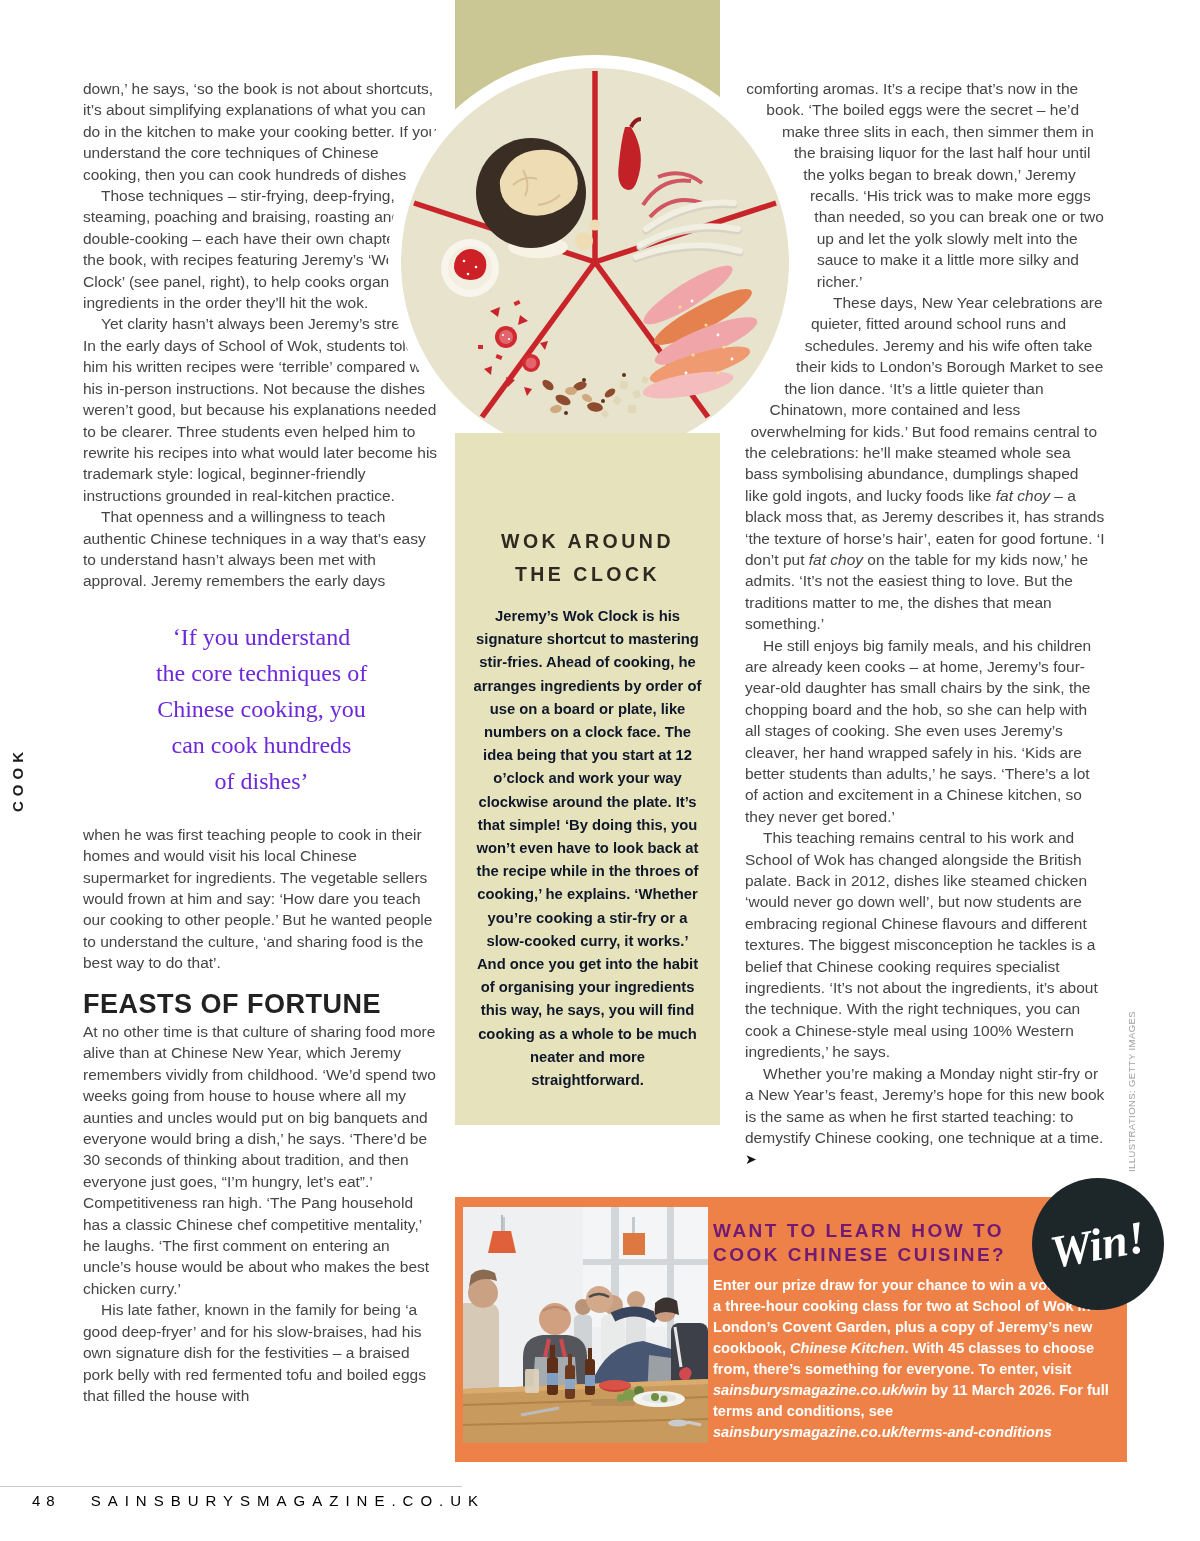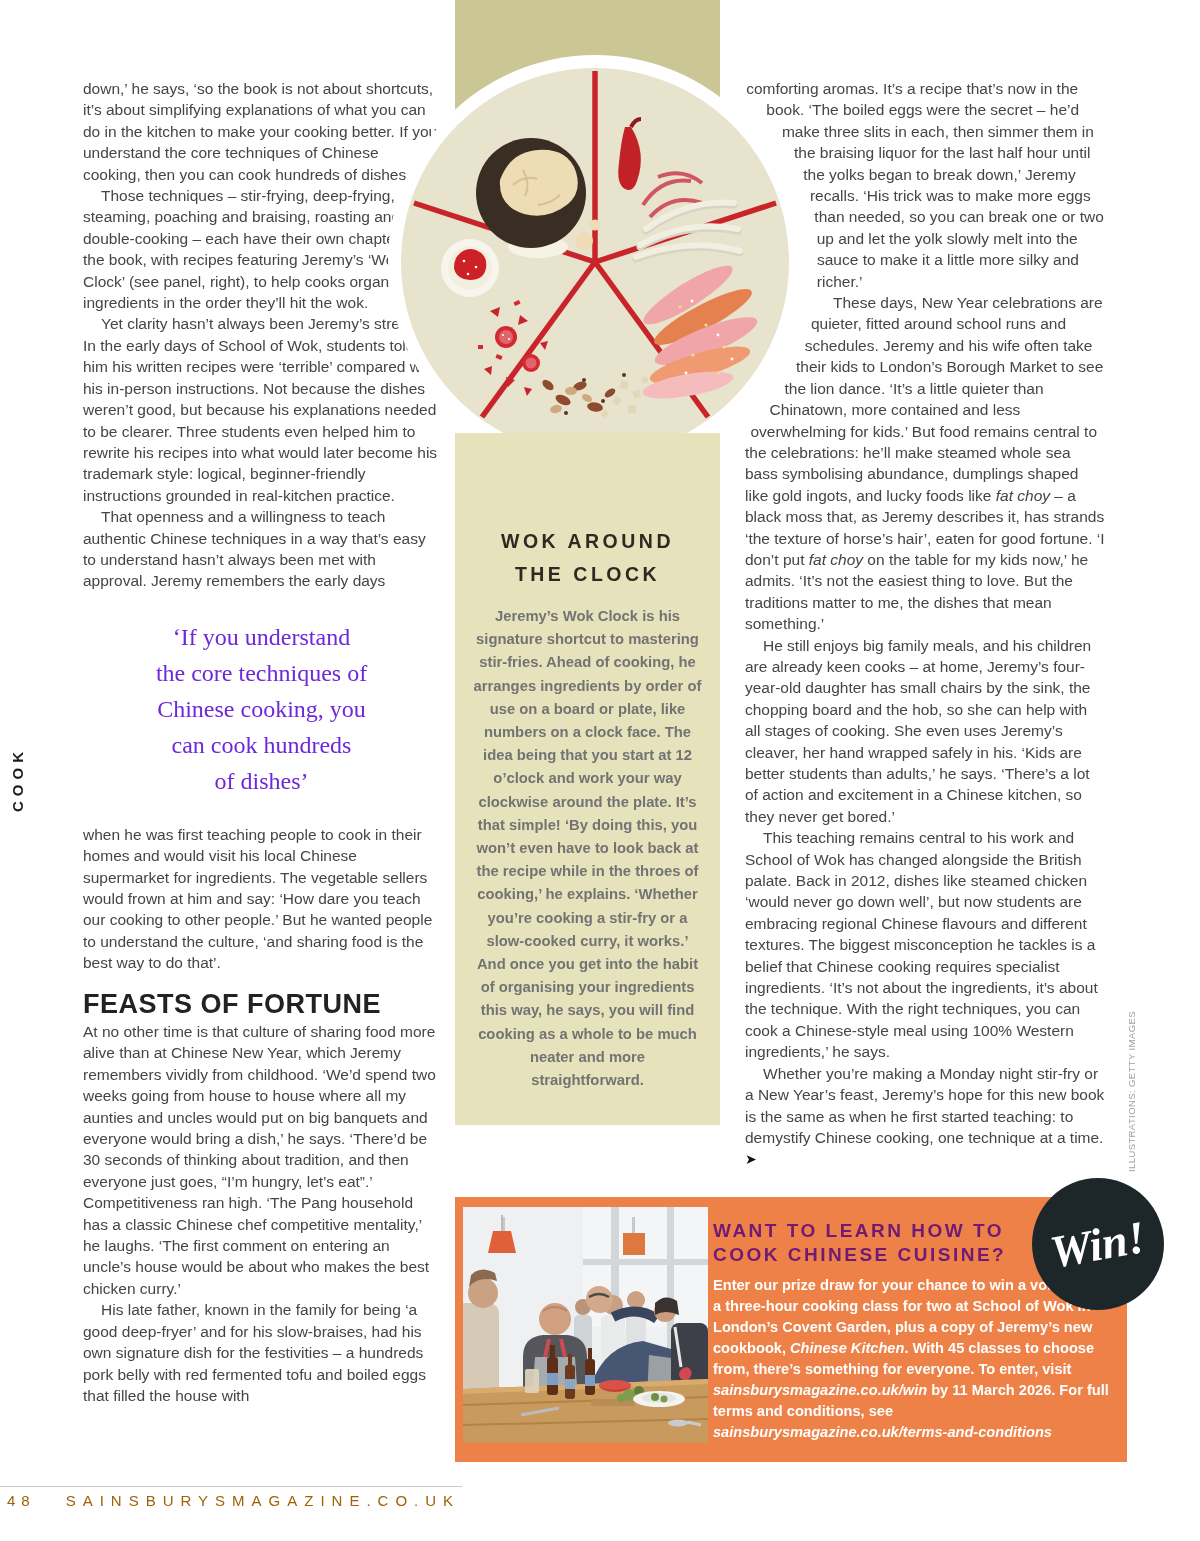--- a/index.html
+++ b/index.html
@@ -20,40 +20,40 @@
   .para .arrow{color:#111;font-size:14px;letter-spacing:0;}
   .pull-quote{font-family:"Liberation Serif","DejaVu Serif",serif;font-size:24px;line-height:36px;
               color:#6d28d9;text-align:center;margin:27px 0 25px 0;}
   .sec-head{font-size:27px;font-weight:bold;color:#222;letter-spacing:.5px;margin:20px 0 6px 0;}
   .circle-spacer{float:left;width:72px;height:410px;shape-outside:circle(222px at -150px 184px);}
   
   .panel-band{position:absolute;left:455px;top:0;width:265px;height:166px;background:var(--panel-band);}
   .wok-panel{position:absolute;left:455px;top:433px;width:265px;min-height:692px;background:var(--panel-bg);
              z-index:3;padding:92px 18px 30px 18px;text-align:center;}
   .wok-title{font-size:19.5px;font-weight:bold;letter-spacing:3.5px;line-height:33px;color:#2e2a21;margin-bottom:14px;}
-  .wok-body{font-size:14.8px;font-weight:bold;line-height:23.2px;color:#737373;}
+  .wok-body{font-size:14.8px;font-weight:bold;line-height:23.2px;color:#0f172a;}
   .wok-clock{position:absolute;left:388px;top:55px;width:414px;height:414px;z-index:2;}
   
   .promo{position:absolute;left:455px;top:1197px;width:672px;height:265px;background:var(--promo-orange);z-index:1;}
   .promo-photo{position:absolute;left:8px;top:10px;width:245px;height:236px;overflow:hidden;}
   .promo-text{position:absolute;left:258px;top:22px;right:14px;color:#fff;}
   .promo-headline{font-size:19px;font-weight:bold;letter-spacing:2.5px;line-height:24px;color:#701a75;}
   .promo-body{margin-top:8px;font-size:14.6px;font-weight:bold;line-height:21px;color:#fff;}
   .promo-body .it{font-style:italic;margin-top:17px;}
   .win-badge{position:absolute;left:1032px;top:1178px;width:132px;height:132px;border-radius:50%;
              background:var(--badge-bg);z-index:4;display:flex;align-items:center;justify-content:center;}
   .win-badge span{font-family:"Liberation Serif","DejaVu Serif",serif;font-style:italic;font-weight:bold;
                   font-size:46px;color:#fff;transform:rotate(-10deg);}
   
   .vert{position:absolute;transform:rotate(-90deg);transform-origin:left top;white-space:nowrap;}
   .cook-label{left:9px;top:812px;font-size:15px;font-weight:bold;letter-spacing:5px;color:#1c1c1c;}
   .credit{left:1126px;top:1172px;font-size:9.5px;letter-spacing:.4px;color:#a0a0a0;}
   .footer-rule{position:absolute;left:0;top:1486px;width:462px;height:1px;background:#c9c9c9;}
-  .footer{position:absolute;left:7px;top:1492px;display:flex;gap:30px;align-items:baseline;
-          font-size:15px;color:#a16207;}
+  .footer{position:absolute;left:32px;top:1492px;display:flex;gap:30px;align-items:baseline;
+          font-size:15px;color:#000000;}
   .footer .pagenum{letter-spacing:6px;}
   .footer .site{letter-spacing:7px;}
 </style>
 </head>
 <body>
 
 <div class="page">
 
   <div class="panel-band"></div>
 
@@ -176,21 +176,21 @@
 
   <div class="col col-left">
       <p class="para"><span>down,’ he says, ‘so the book is not about shortcuts, it’s about simplifying explanations of what you can do in the kitchen to make your cooking better. If you understand the core techniques of Chinese cooking, then you can cook hundreds of dishes.’</span></p>
       <p class="para ind"><span>Those techniques – stir-frying, deep-frying, steaming, poaching and braising, roasting and double-cooking – each have their own chapter in the book, with recipes featuring Jeremy’s ‘Wok Clock’ (see panel, right), to help cooks organise ingredients in the order they’ll hit the wok.</span></p>
       <p class="para ind"><span>Yet clarity hasn’t always been Jeremy’s strength. In the early days of School of Wok, students told him his written recipes were ‘terrible’ compared with his in-person instructions. Not because the dishes weren’t good, but because his explanations needed to be clearer. Three students even helped him to rewrite his recipes into what would later become his trademark style: logical, beginner-friendly instructions grounded in real-kitchen practice.</span></p>
       <p class="para ind"><span>That openness and a willingness to teach authentic Chinese techniques in a way that’s easy to understand hasn’t always been met with approval. Jeremy remembers the early days</span></p>
       <div class="pull-quote">‘If you understand<br>the core techniques of<br>Chinese cooking, you<br>can cook hundreds<br>of dishes’</div>
       <p class="para"><span>when he was first teaching people to cook in their homes and would visit his local Chinese supermarket for ingredients. The vegetable sellers would frown at him and say: ‘How dare you teach our cooking to other people.’ But he wanted people to understand the culture, ‘and sharing food is the best way to do that’.</span></p>
       <h3 class="sec-head">FEASTS OF FORTUNE</h3>
       <p class="para"><span>At no other time is that culture of sharing food more alive than at Chinese New Year, which Jeremy remembers vividly from childhood. ‘We’d spend two weeks going from house to house where all my aunties and uncles would put on big banquets and everyone would bring a dish,’ he says. ‘There’d be 30 seconds of thinking about tradition, and then everyone just goes, “I’m hungry, let’s eat”.’ Competitiveness ran high. ‘The Pang household has a classic Chinese chef competitive mentality,’ he laughs. ‘The first comment on entering an uncle’s house would be about who makes the best chicken curry.’</span></p>
-      <p class="para ind"><span>His late father, known in the family for being ‘a good deep-fryer’ and for his slow-braises, had his own signature dish for the festivities – a hundreds pork belly with red fermented tofu and boiled eggs that filled the house with</span></p>
+      <p class="para ind"><span>His late father, known in the family for being ‘a good deep-fryer’ and for his slow-braises, had his own signature dish for the festivities – a braised pork belly with red fermented tofu and boiled eggs that filled the house with</span></p>
     </div>
 
   <div class="col col-right">
     <div class="circle-spacer"></div>
     <div>
         <p class="para"><span>comforting aromas. It’s a recipe that’s now in the book. ‘The boiled eggs were the secret – he’d make three slits in each, then simmer them in the braising liquor for the last half hour until the yolks began to break down,’ Jeremy recalls. ‘His trick was to make more eggs than needed, so you can break one or two up and let the yolk slowly melt into the sauce to make it a little more silky and richer.’</span></p>
         <p class="para ind"><span>These days, New Year celebrations are quieter, fitted around school runs and schedules. Jeremy and his wife often take their kids to London’s Borough Market to see the lion dance. ‘It’s a little quieter than Chinatown, more contained and less overwhelming for kids.’ But food remains central to the celebrations: he’ll make steamed whole sea bass symbolising abundance, dumplings shaped like gold ingots, and lucky foods like </span><span class="it">fat choy</span><span> – a black moss that, as Jeremy describes it, has strands ‘the texture of horse’s hair’, eaten for good fortune. ‘I don’t put </span><span class="it">fat choy</span><span> on the table for my kids now,’ he admits. ‘It’s not the easiest thing to love. But the traditions matter to me, the dishes that mean something.’</span></p>
         <p class="para ind"><span>He still enjoys big family meals, and his children are already keen cooks – at home, Jeremy’s four-year-old daughter has small chairs by the sink, the chopping board and the hob, so she can help with all stages of cooking. She even uses Jeremy’s cleaver, her hand wrapped safely in his. ‘Kids are better students than adults,’ he says. ‘There’s a lot of action and excitement in a Chinese kitchen, so they never get bored.’</span></p>
         <p class="para ind"><span>This teaching remains central to his work and School of Wok has changed alongside the British palate. Back in 2012, dishes like steamed chicken ‘would never go down well’, but now students are embracing regional Chinese flavours and different textures. The biggest misconception he tackles is a belief that Chinese cooking requires specialist ingredients. ‘It’s not about the ingredients, it’s about the technique. With the right techniques, you can cook a Chinese-style meal using 100% Western ingredients,’ he says.</span></p>
         <p class="para ind"><span>Whether you’re making a Monday night stir-fry or a New Year’s feast, Jeremy’s hope for this new book is the same as when he first started teaching: to demystify Chinese cooking, one technique at a time. </span><span class="arrow">➤</span></p>

